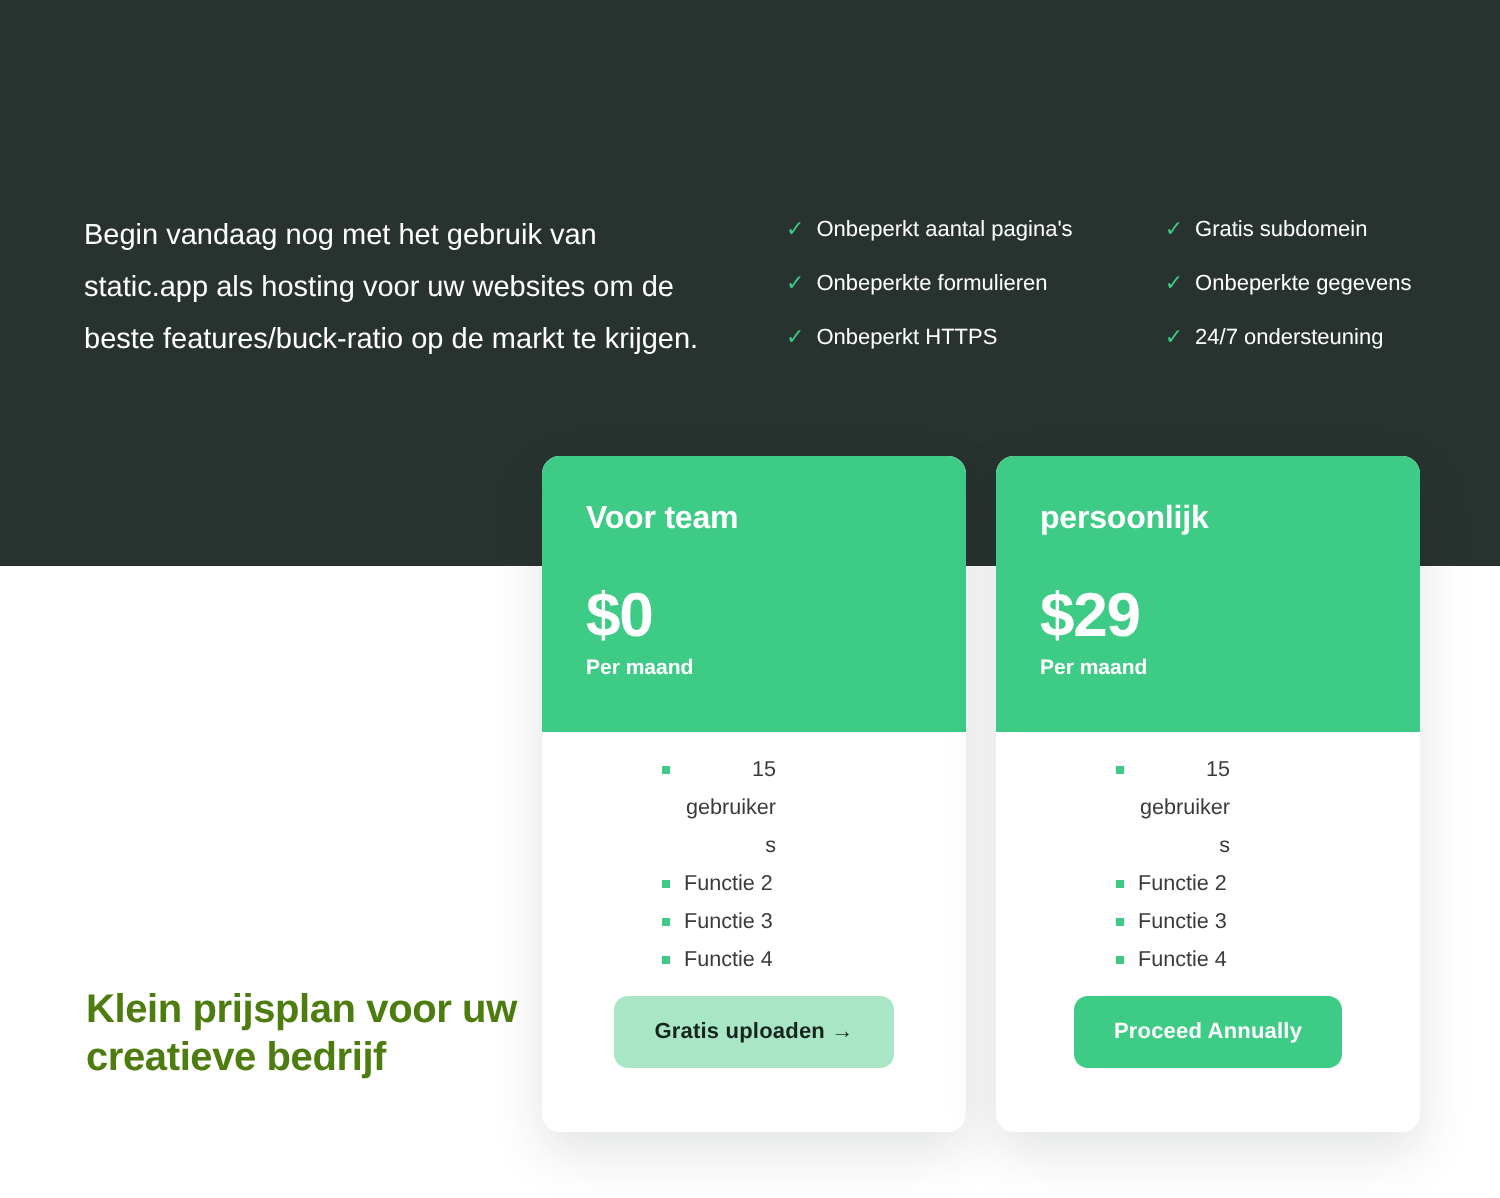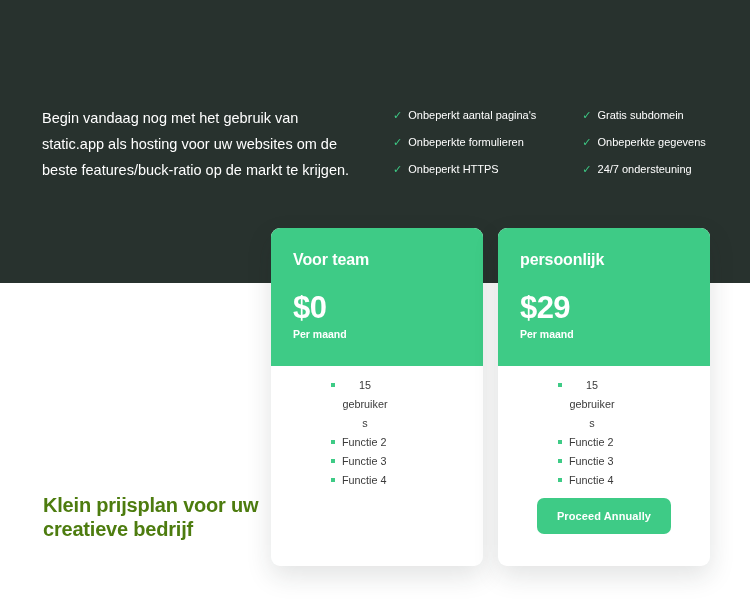--- a/index.html
+++ b/index.html
@@ -74,21 +74,21 @@
     display:flex; align-items:flex-start; gap:7px;
     font-size:10.8px; line-height:19px; color:#3a3a3a;
     padding:0 0 0 42px;
   }
   .feat-item.wrapping { padding-left:42px; }
   .feat-item .dot {
     width:4px; height:4px; background:#3ecb86; flex:0 0 auto;
     margin-top:7px; display:block;
   }
   .feat-text { display:block; }
-  .feat-text.narrow { width:46px; text-align:center; }
+  .feat-text.narrow { width:46px; text-align:right; }
 
   .card-cta { position:absolute; left:0; right:0; bottom:32px;
               display:flex; justify-content:center; }
   .btn {
     border:none; border-radius:7px; cursor:pointer;
     font-family:"Liberation Sans", sans-serif;
     font-size:11px; font-weight:700; letter-spacing:0.1px;
     padding:0 20px; height:36px;
     display:inline-flex; align-items:center; justify-content:center;
     white-space:nowrap;
@@ -160,20 +160,23 @@
         </li>
         <li class="feat-item">
           <span class="dot"></span>
           <span class="feat-text">Functie 3</span>
         </li>
         <li class="feat-item">
           <span class="dot"></span>
           <span class="feat-text">Functie 4</span>
         </li>
       </ul>
+      <div class="card-cta">
+        <button class="btn btn-light">Gratis uploaden →</button>
+      </div>
     </div>
   </div>
 
   <div class="card card-2">
     <div class="card-head">
       <div class="plan-name">persoonlijk</div>
       <div class="plan-price">$29</div>
       <div class="plan-period">Per maand</div>
     </div>
     <div class="card-body">

